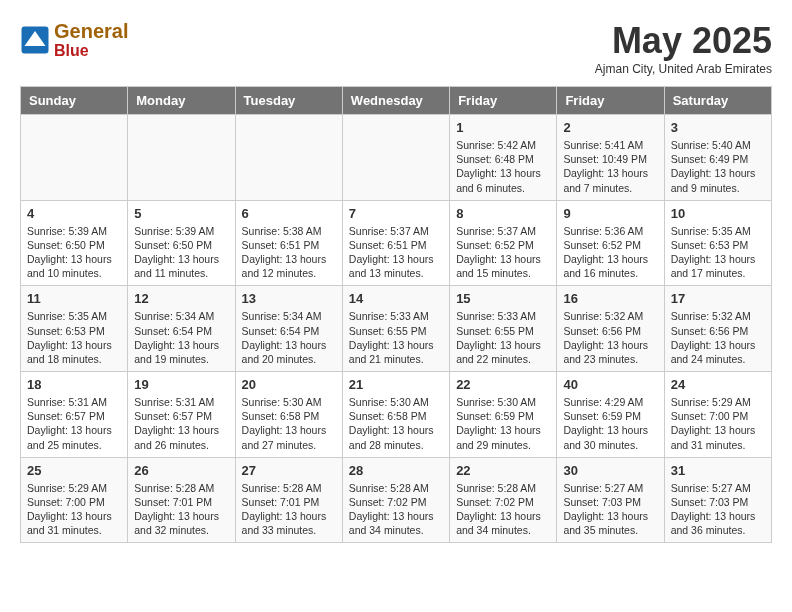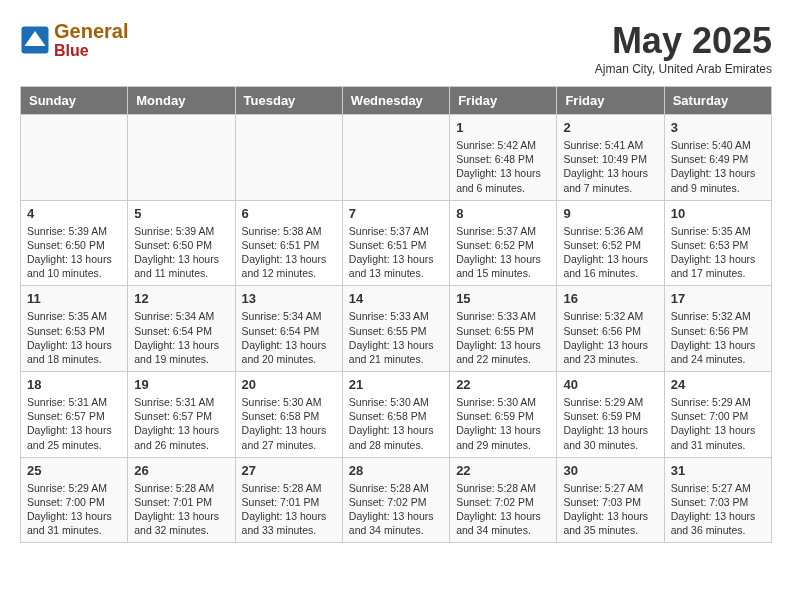--- a/index.html
+++ b/index.html
@@ -284,21 +284,21 @@
         </td>
         <td>
           <div class="cell-num">22</div>
           <div class="cell-info">Sunrise: 5:30 AM
 Sunset: 6:59 PM
 Daylight: 13 hours
 and 29 minutes.</div>
         </td>
         <td>
           <div class="cell-num">40</div>
-          <div class="cell-info">Sunrise: 5:29 AM
+          <div class="cell-info">Sunrise: 4:29 AM
 Sunset: 6:59 PM
 Daylight: 13 hours
 and 30 minutes.</div>
         </td>
         <td>
           <div class="cell-num">24</div>
           <div class="cell-info">Sunrise: 5:29 AM
 Sunset: 7:00 PM
 Daylight: 13 hours
 and 31 minutes.</div>

